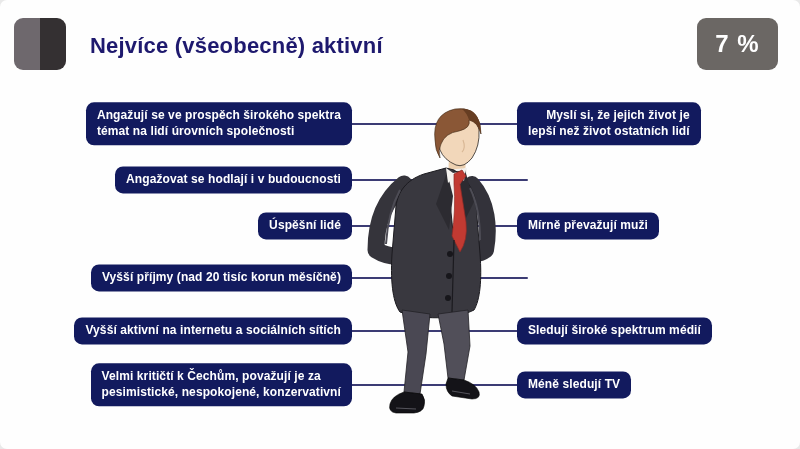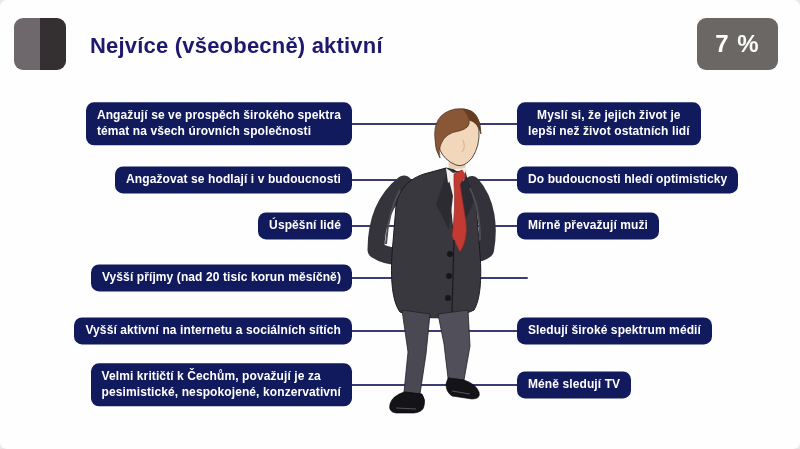--- a/index.html
+++ b/index.html
@@ -21,21 +21,21 @@
          color:#fff;font-size:24px;font-weight:bold;display:flex;align-items:center;justify-content:center;letter-spacing:1px;}
   
   .connector{position:absolute;left:342px;width:186px;height:2px;background:var(--connector,#3c3c74);z-index:0;border-radius:1px;}
   
   .box{
     position:absolute;z-index:2;background:var(--box-navy,#121a5e);color:#fff;
     font-size:12px;font-weight:bold;line-height:1.35;padding:5px 11px 6px;border-radius:8px;
     white-space:pre-line;transform:translateY(-50%);letter-spacing:.1px;
   }
   .box.left{right:448px;text-align:left;}
-  .box.right{left:517px;text-align:center;}
+  .box.right{left:517px;text-align:right;}
   
   .figure{position:absolute;left:366px;top:104px;width:136px;height:320px;z-index:1;}
 </style>
 </head>
 <body>
 
 <div class="stage">
 
   <div class="logo">
     <div class="half-l"></div>
@@ -90,28 +90,27 @@
 
     <path d="M36 206 L64 210 L60 250 L54 290 L38 288 L42 248 Z" fill="#4a4853" stroke="#222126" stroke-width="0.8"></path>
     <path d="M72 210 L102 206 L104 242 L98 276 L82 274 L78 240 Z" fill="#514f59" stroke="#222126" stroke-width="0.8"></path>
 
     <path d="M38 288 L56 290 Q60 296 58 302 Q57 308 48 309 L30 309 Q22 308 24 300 Q26 292 38 288 Z" fill="#141318" stroke="#000" stroke-width="0.6"></path>
     <path d="M82 274 L98 276 Q110 280 113 288 Q115 295 106 295 L86 292 Q80 288 80 280 Z" fill="#141318" stroke="#000" stroke-width="0.6"></path>
     <path d="M30 304 L50 305 M86 287 L104 290" stroke="#55545c" stroke-width="1" fill="none"></path>
   </svg>
 
   <div class="box left" style="top:124px">Angažují se ve prospěch širokého spektra
-témat na všech úrovních společnosti</div>
+témat na lidí úrovních společnosti</div>
   <div class="box left" style="top:180px">Angažovat se hodlají i v budoucnosti</div>
   <div class="box left" style="top:226px">Úspěšní lidé</div>
   <div class="box left" style="top:278px">Vyšší příjmy (nad 20 tisíc korun měsíčně)</div>
   <div class="box left" style="top:331px">Vyšší aktivní na internetu a sociálních sítích</div>
   <div class="box left" style="top:385px">Velmi kritičtí k Čechům, považují je za
 pesimistické, nespokojené, konzervativní</div>
 
   <div class="box right" style="top:124px">Myslí si, že jejich život je
 lepší než život ostatních lidí</div>
-  <div class="box right" style="top:180px">Do budoucnosti hledí optimisticky</div>
   <div class="box right" style="top:226px">Mírně převažují muži</div>
   <div class="box right" style="top:331px">Sledují široké spektrum médií</div>
   <div class="box right" style="top:385px">Méně sledují TV</div>
 
 </div>
 
 </body></html>

